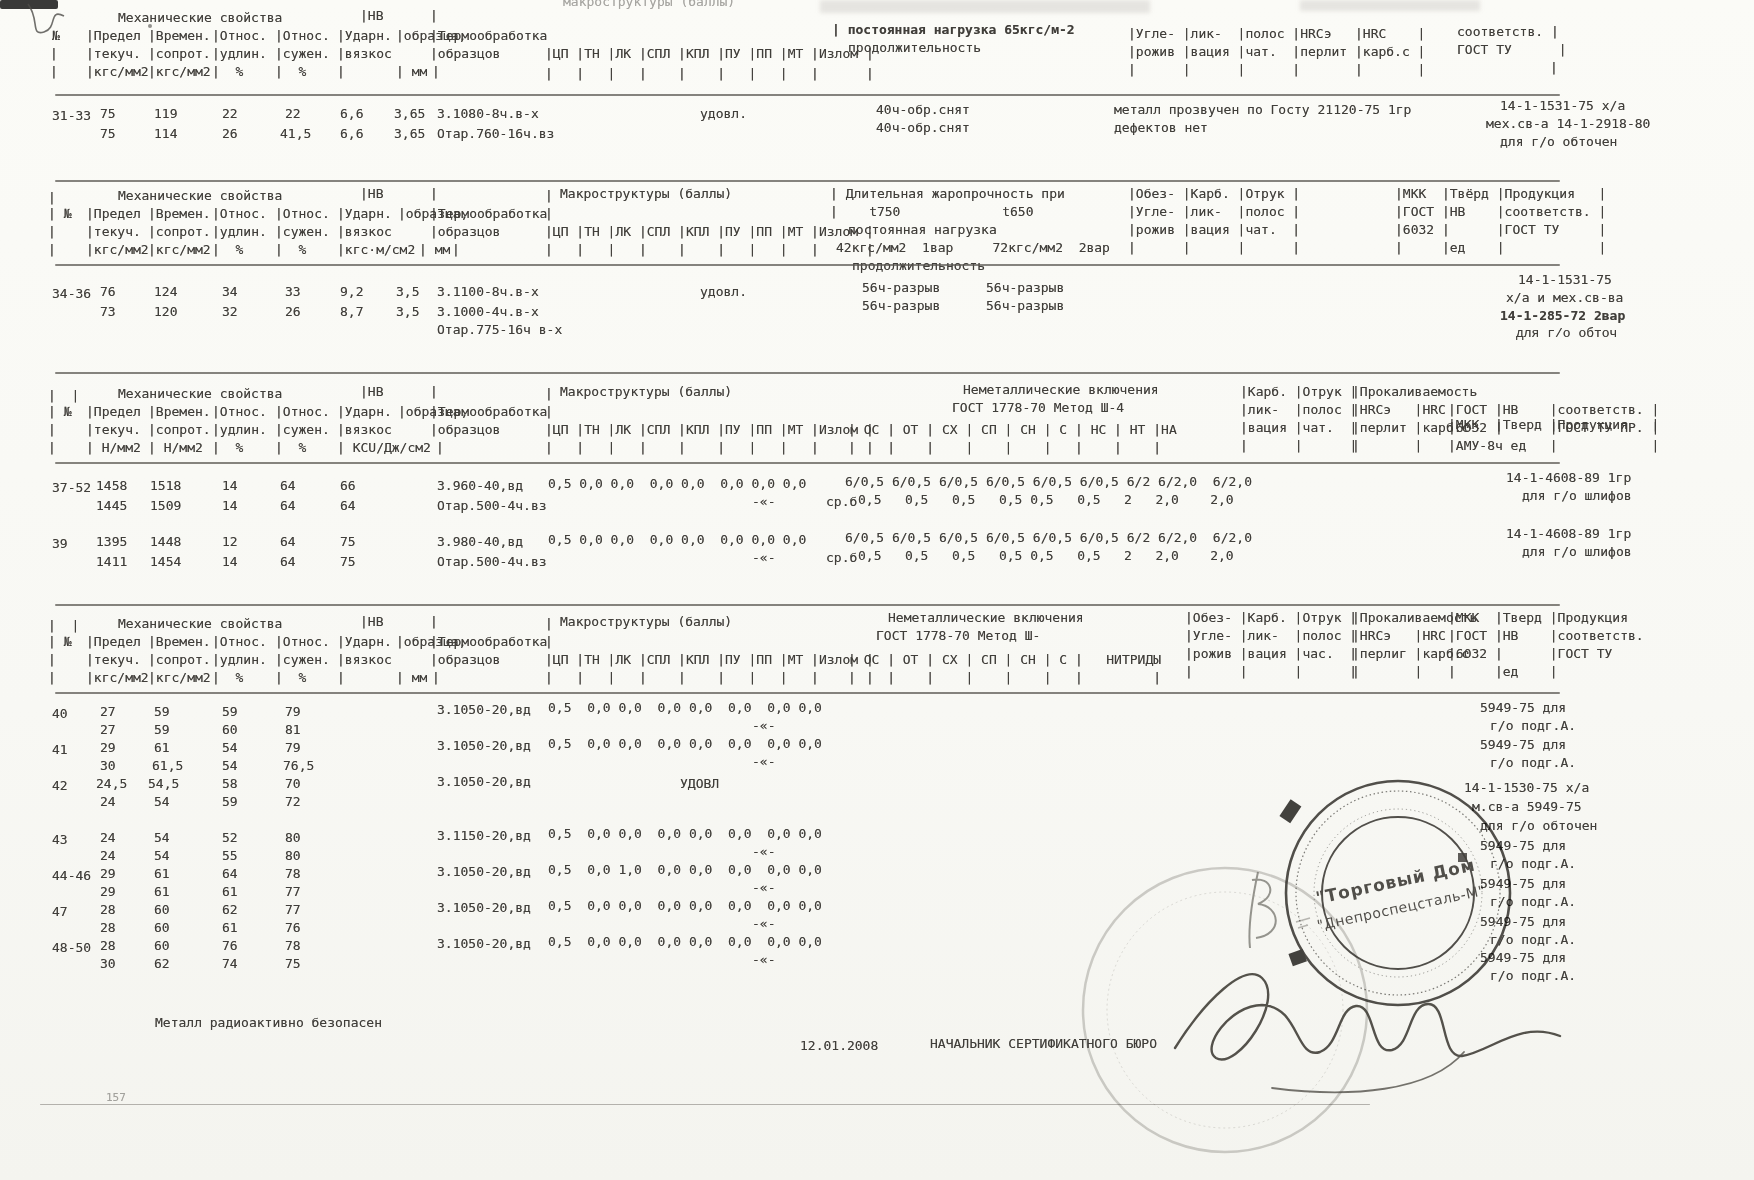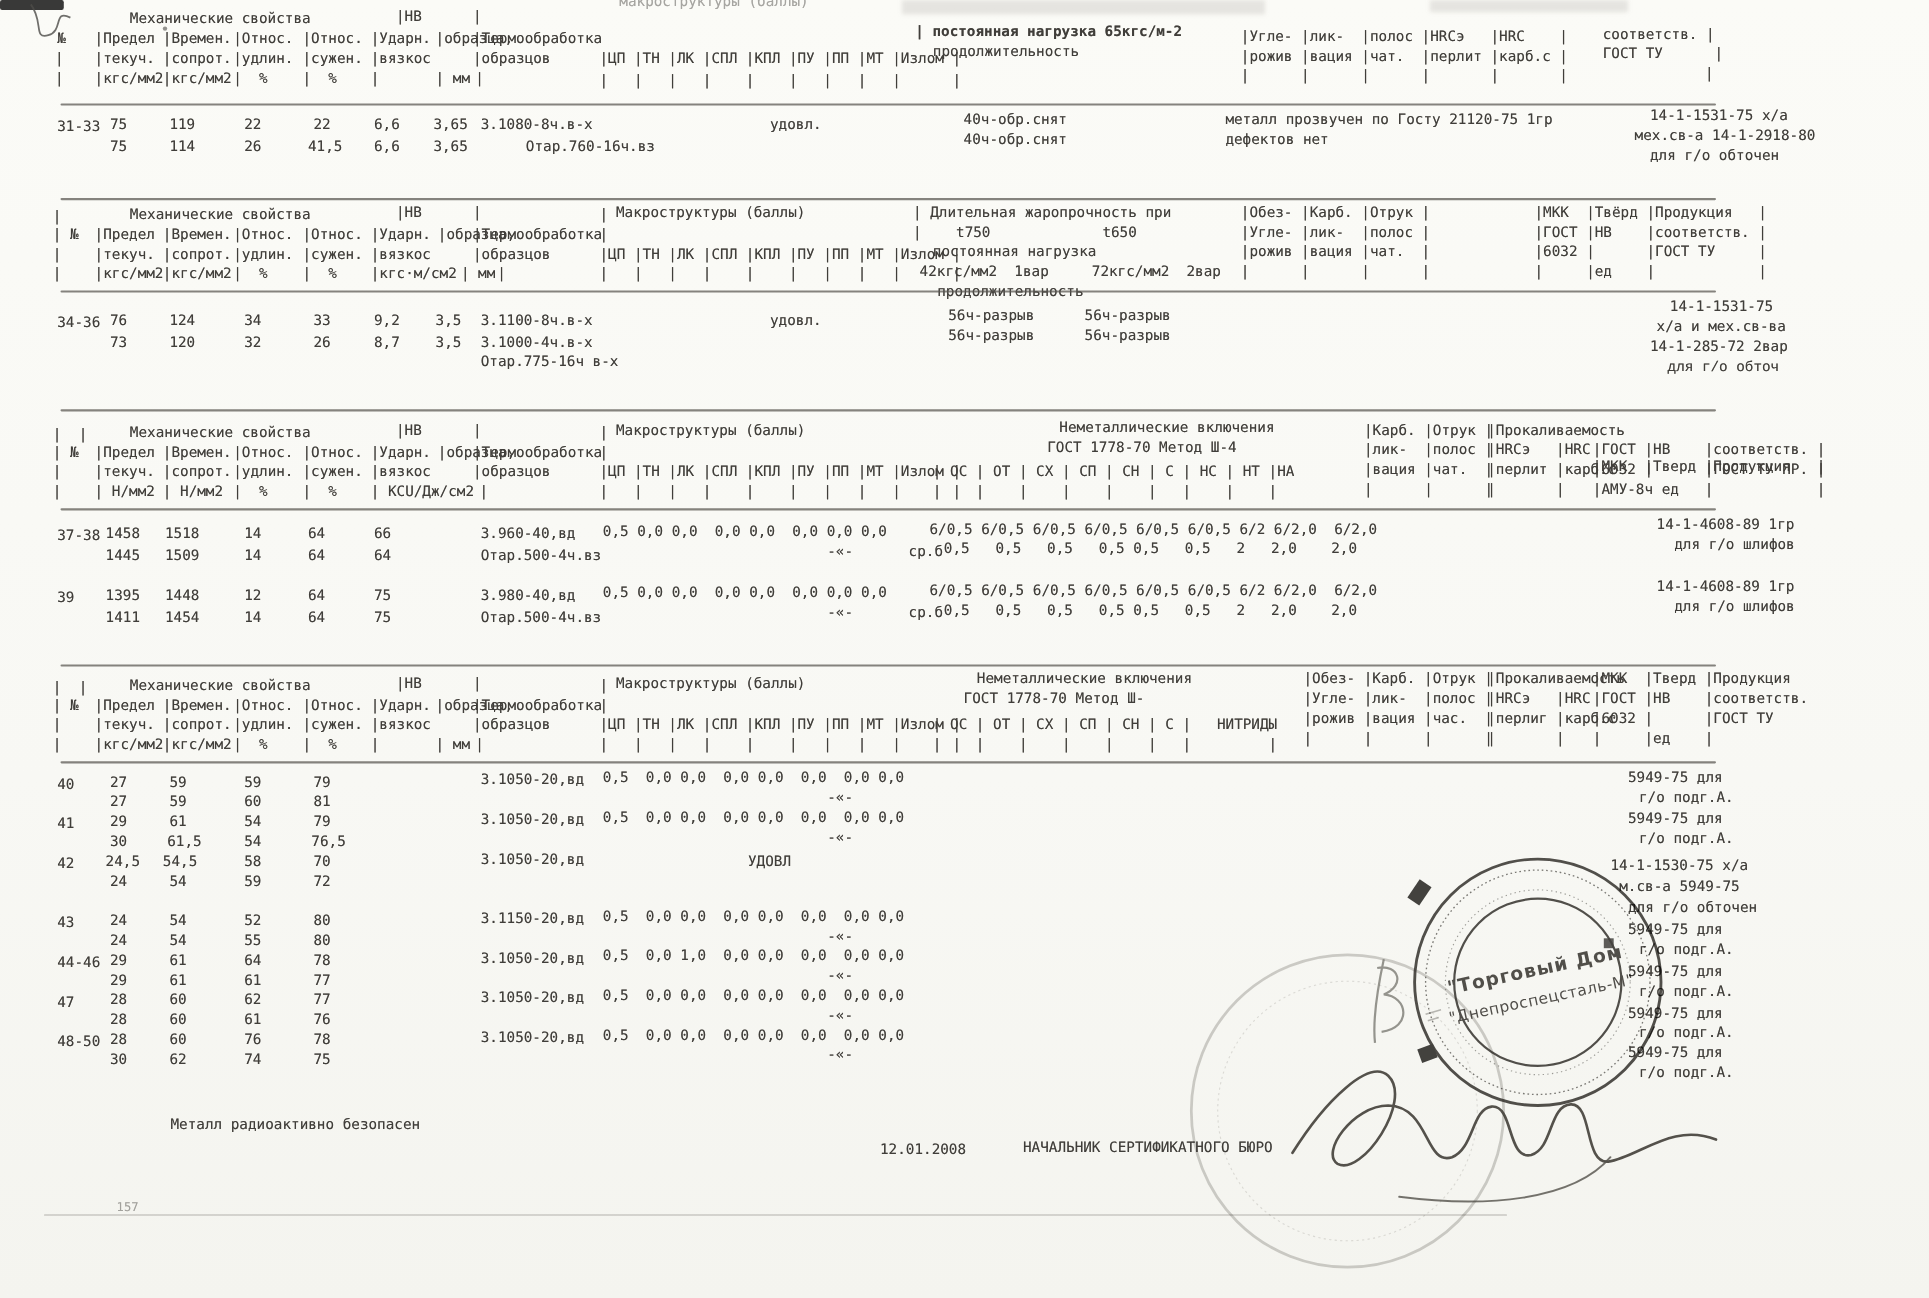--- a/index.html
+++ b/index.html
@@ -79,21 +79,21 @@
       <span class="t" style="left: 285px; top: 106px;">22</span>
       <span class="t" style="left: 340px; top: 106px;">6,6</span>
       <span class="t" style="left: 394px; top: 106px;">3,65</span>
       <span class="t" style="left: 437px; top: 106px;">З.1080-8ч.в-х</span>
       <span class="t" style="left: 100px; top: 126px;">75</span>
       <span class="t" style="left: 154px; top: 126px;">114</span>
       <span class="t" style="left: 222px; top: 126px;">26</span>
       <span class="t" style="left: 280px; top: 126px;">41,5</span>
       <span class="t" style="left: 340px; top: 126px;">6,6</span>
       <span class="t" style="left: 394px; top: 126px;">3,65</span>
-      <span class="t" style="left: 437px; top: 126px; margin-left: 41px;">Отар.760-16ч.вз</span>
+      <span class="t" style="left: 437px; top: 126px;">Отар.760-16ч.вз</span>
       <span class="t" style="left: 700px; top: 106px;">удовл.</span>
       <span class="t" style="left: 876px; top: 102px;">40ч-обр.снят</span>
       <span class="t" style="left: 876px; top: 120px;">40ч-обр.снят</span>
       <span class="t" style="left: 1114px; top: 102px;">металл прозвучен по Госту 21120-75 1гр</span>
       <span class="t" style="left: 1114px; top: 120px;">дефектов нет</span>
       <span class="t" style="left: 1500px; top: 98px;">14-1-1531-75 х/а</span>
       <span class="t" style="left: 1486px; top: 116px;">мех.св-а 14-1-2918-80</span>
       <span class="t" style="left: 1500px; top: 134px;">для г/о обточен</span>
     </div>
     <div>
@@ -158,21 +158,21 @@
       <span class="t" style="left: 396px; top: 304px;">3,5</span>
       <span class="t" style="left: 437px; top: 304px;">З.1000-4ч.в-х</span>
       <span class="t" style="left: 437px; top: 322px;">Отар.775-16ч в-х</span>
       <span class="t" style="left: 700px; top: 284px;">удовл.</span>
       <span class="t" style="left: 862px; top: 280px;">56ч-разрыв</span>
       <span class="t" style="left: 986px; top: 280px;">56ч-разрыв</span>
       <span class="t" style="left: 862px; top: 298px;">56ч-разрыв</span>
       <span class="t" style="left: 986px; top: 298px;">56ч-разрыв</span>
       <span class="t" style="left: 1518px; top: 272px;">14-1-1531-75</span>
       <span class="t" style="left: 1506px; top: 290px;">х/а и мех.св-ва</span>
-      <span class="t" style="left: 1500px; top: 308px;">14-1-285-72 2вар</span>
+      <span class="t" style="left: 1500px; top: 308px; font-weight: bold;">14-1-285-72 2вар</span>
       <span class="t" style="left: 1516px; top: 326px; font-family: Liberation Mono, monospace;">для г/о обточ</span>
     </div>
     <div>
       <span class="t" style="left: 48px; top: 388px;">|  |</span>
       <span class="t" style="left: 118px; top: 386px;">Механические свойства</span>
       <span class="t" style="left: 360px; top: 384px;">|НВ</span>
       <span class="t" style="left: 430px; top: 384px;">|</span>
       <span class="t" style="left: 48px; top: 404px;">| №</span>
       <span class="t" style="left: 48px; top: 422px;">|</span>
       <span class="t" style="left: 48px; top: 440px;">|</span>
@@ -209,21 +209,21 @@
       <span class="t" style="left: 1448px; top: 384px; margin-top: 33px;">|МКК  |Тверд |Продукция   |</span>
       <span class="t" style="left: 1240px; top: 402px;">|лик-  |полос |</span>
       <span class="t" style="left: 1352px; top: 402px;">|HRCэ   |HRC</span>
       <span class="t" style="left: 1448px; top: 402px;">|ГОСТ |НВ    |соответств. |</span>
       <span class="t" style="left: 1240px; top: 420px;">|вация |чат.  |</span>
       <span class="t" style="left: 1352px; top: 420px;">|перлит |карб.с</span>
       <span class="t" style="left: 1448px; top: 420px;">|6032 |      |ГОСТ ТУ ПР. |</span>
       <span class="t" style="left: 1240px; top: 438px;">|      |      |</span>
       <span class="t" style="left: 1352px; top: 438px;">|       |</span>
       <span class="t" style="left: 1448px; top: 438px;">|АМУ-8ч ед   |            |</span>
-      <span class="t" style="left: 52px; top: 480px;">37-38</span>
+      <span class="t" style="left: 52px; top: 480px;">37-52</span>
       <span class="t" style="left: 96px; top: 478px;">1458</span>
       <span class="t" style="left: 150px; top: 478px;">1518</span>
       <span class="t" style="left: 222px; top: 478px;">14</span>
       <span class="t" style="left: 280px; top: 478px;">64</span>
       <span class="t" style="left: 340px; top: 478px;">66</span>
       <span class="t" style="left: 437px; top: 478px;">З.960-40,вд</span>
       <span class="t" style="left: 96px; top: 498px;">1445</span>
       <span class="t" style="left: 150px; top: 498px;">1509</span>
       <span class="t" style="left: 222px; top: 498px;">14</span>
       <span class="t" style="left: 280px; top: 498px;">64</span>

